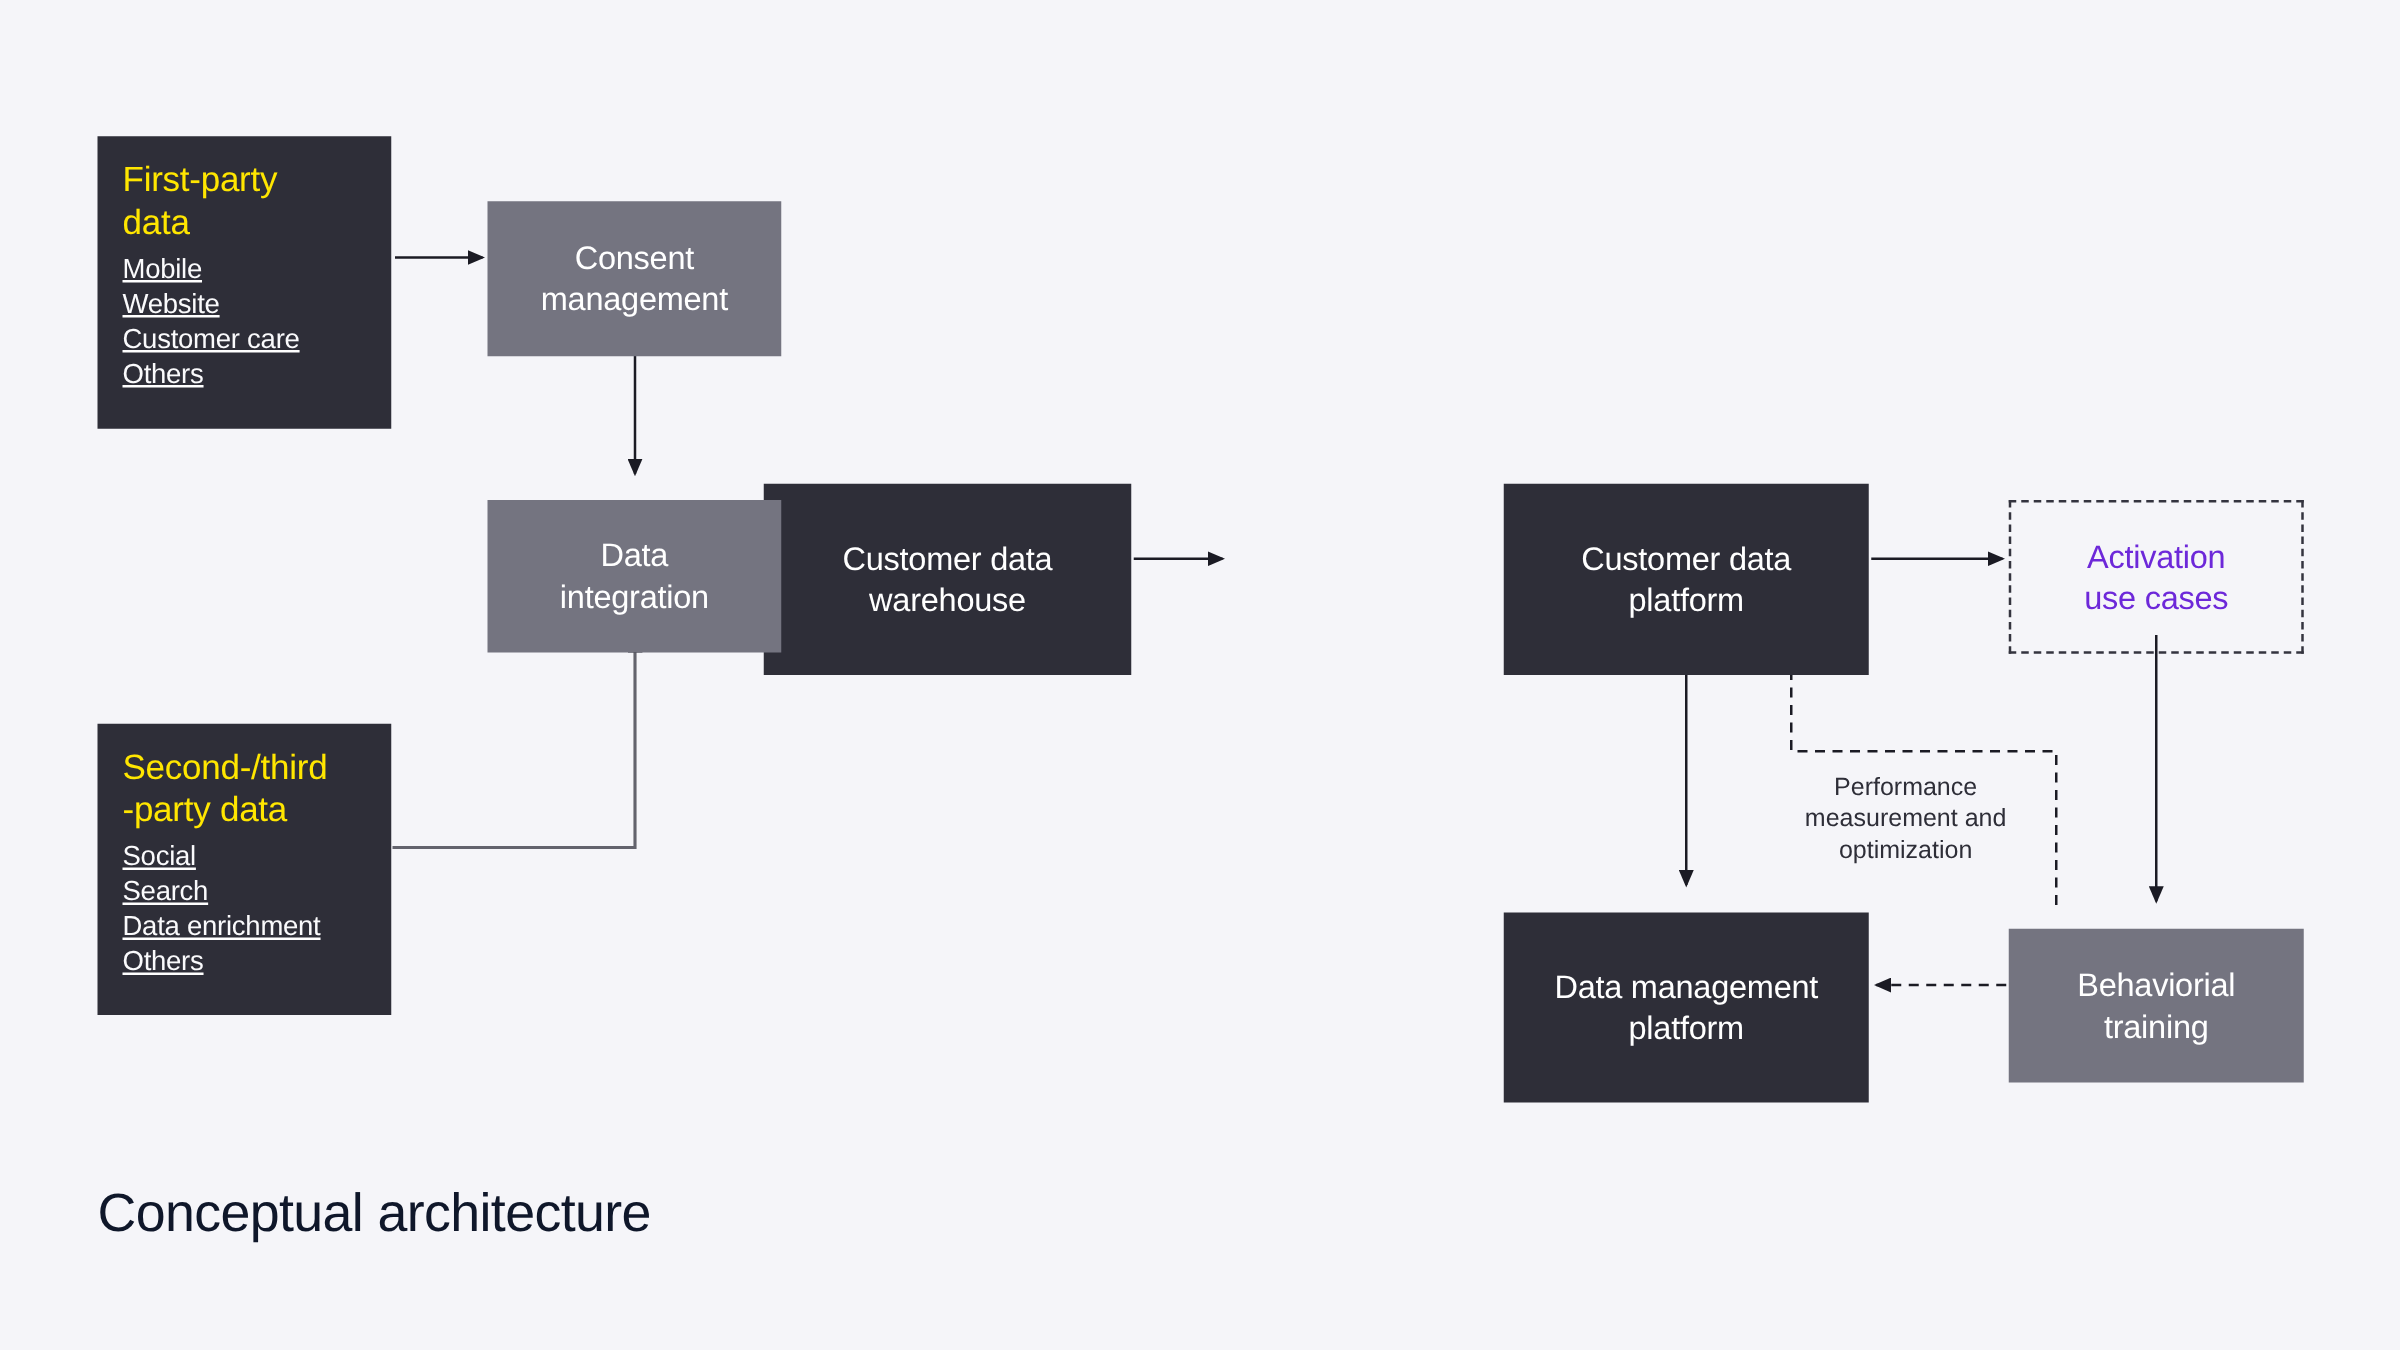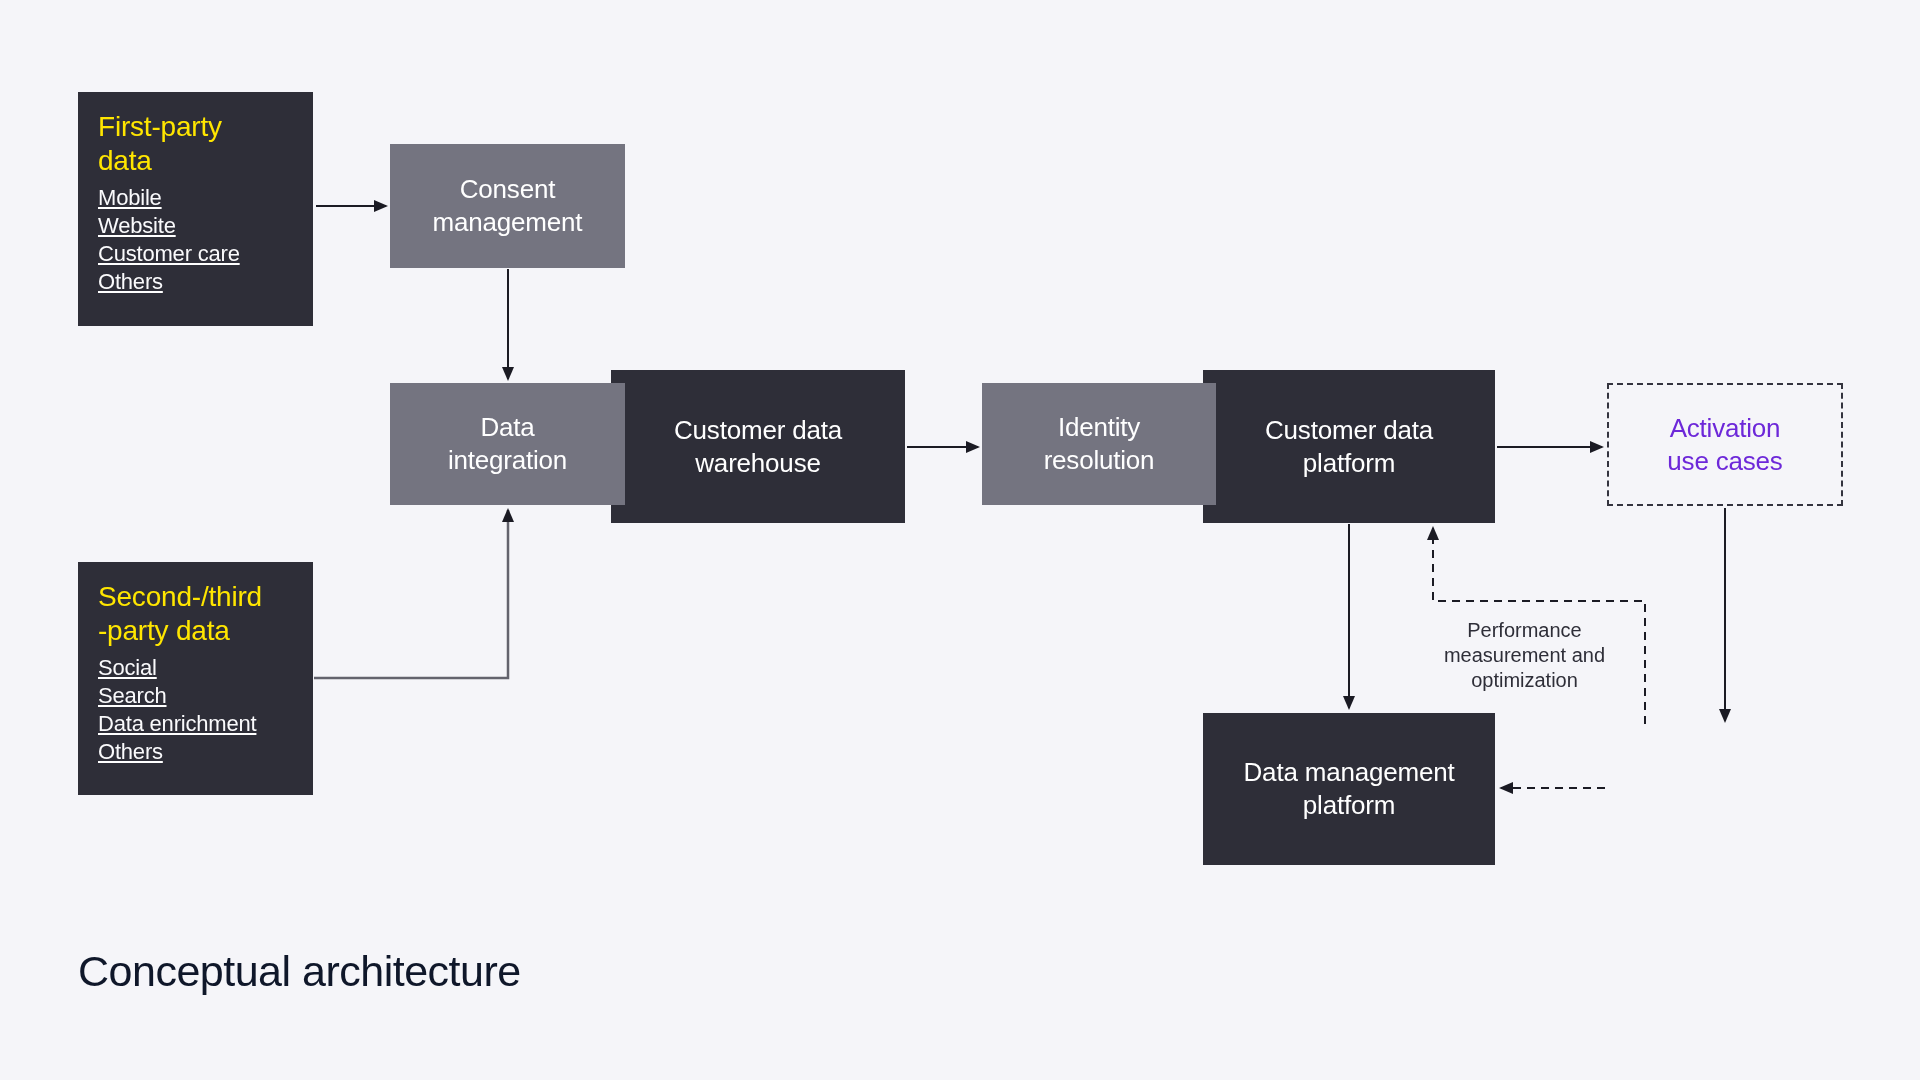--- a/index.html
+++ b/index.html
@@ -8,20 +8,21 @@
     width:1920px;height:1080px;
     background:#f5f5f9;
     font-family:"Liberation Sans", sans-serif;
     overflow:hidden;
   }
   .connector-layer{position:absolute;left:0;top:0;z-index:1;}
   .box{
     position:absolute;box-sizing:border-box;
     display:flex;align-items:center;justify-content:center;
     text-align:center;
+    margin-top:17px;
   }
   .box .label{
     white-space:pre-line;
     font-size:26px;line-height:33px;letter-spacing:-0.2px;
   }
   .dark{background:#2e2e38;color:#ffffff;z-index:2;}
   .gray{background:#747480;color:#ffffff;z-index:3;align-items:center;}
   .dashed{
     background:transparent;color:#6d28d9;
     border:2px dashed #34343f;z-index:2;
@@ -106,25 +107,25 @@
   <div class="box gray" style="left:390px;top:144px;width:235px;height:124px;">
     <span class="label">Consent
 management</span>
   </div>
 
   <div class="box gray" style="left:390px;top:383px;width:235px;height:122px;">
     <span class="label">Data
 integration</span>
   </div>
 
-  <div class="box gray" style="left:982px;top:383px;width:234px;height:122px;">
-    <span class="label">Identity
-resolution</span>
+
+  <div class="box gray" style="left:1607px;top:726px;width:236px;height:123px;">
+    <span class="label">Behaviorial
+training</span>
   </div>
-
 
   <div class="box dark" style="left:611px;top:370px;width:294px;height:153px;">
     <span class="label">Customer data
 warehouse</span>
   </div>
 
   <div class="box dark" style="left:1203px;top:370px;width:292px;height:153px;">
     <span class="label">Customer data
 platform</span>
   </div>

